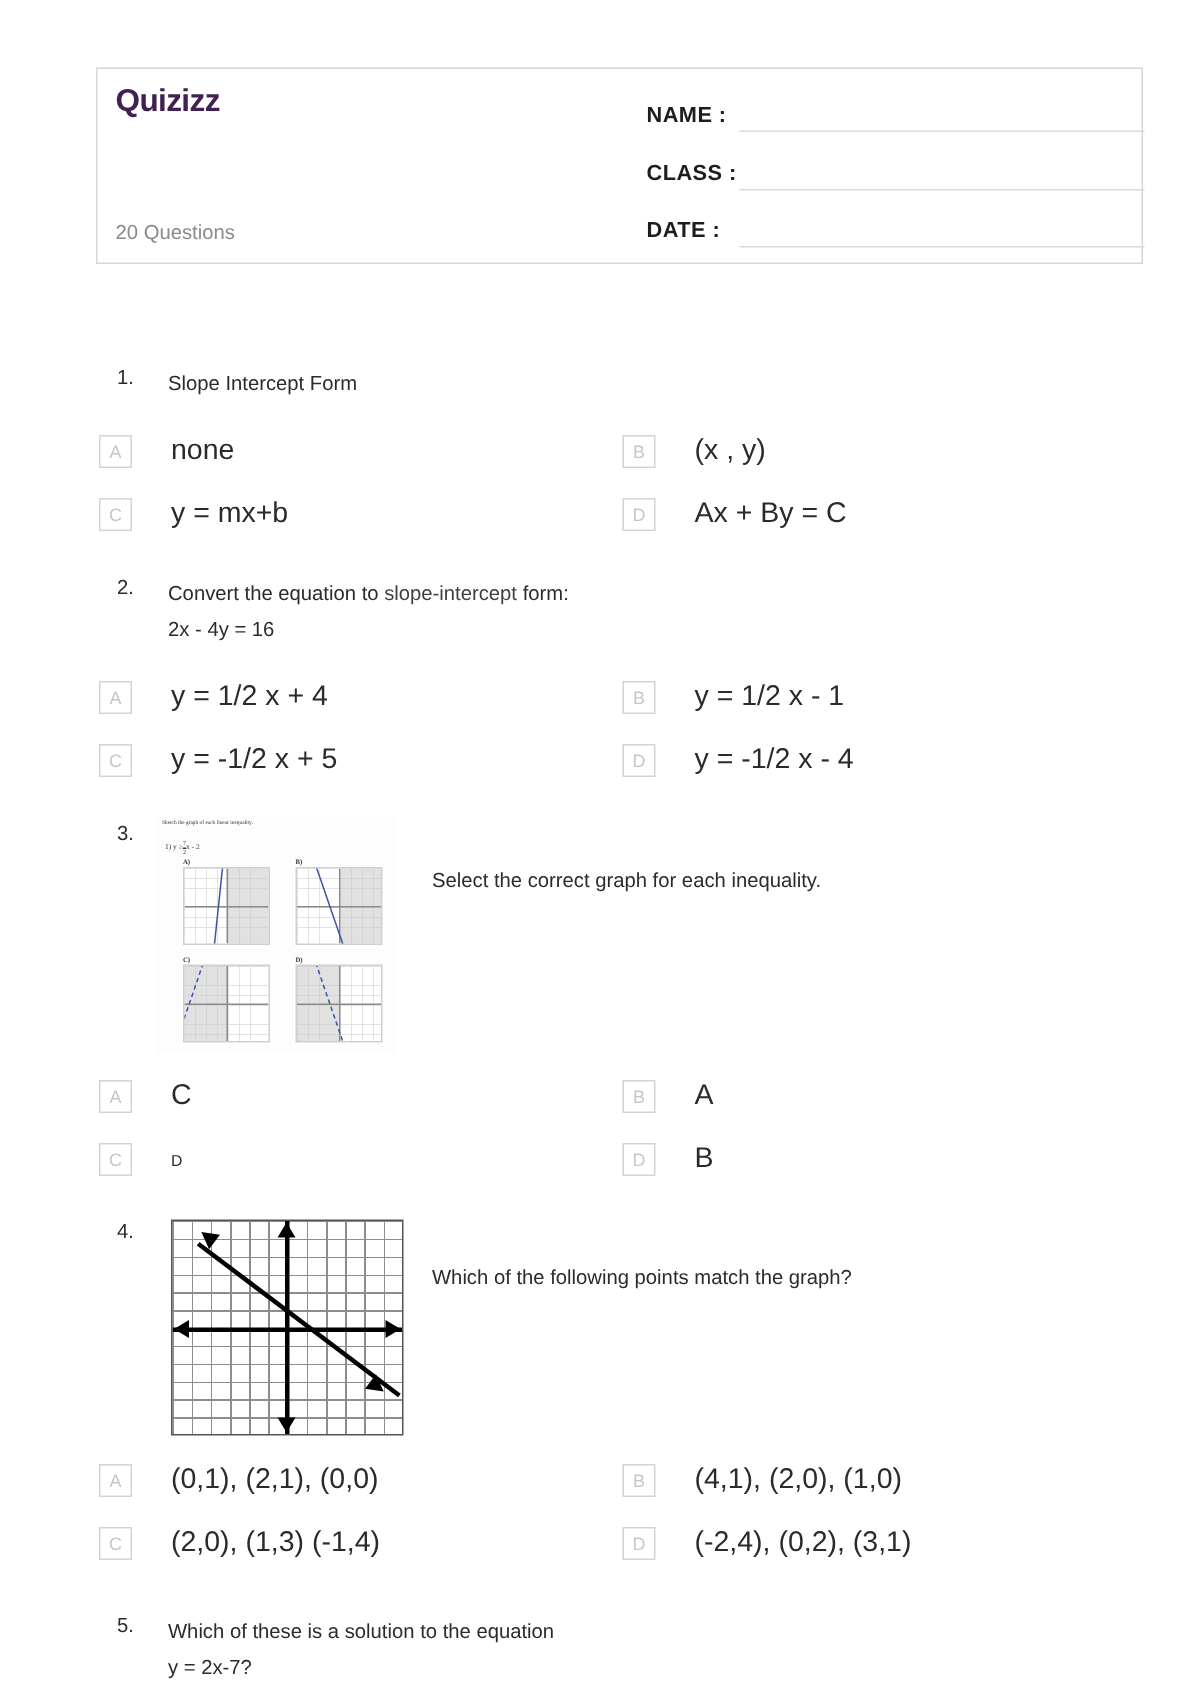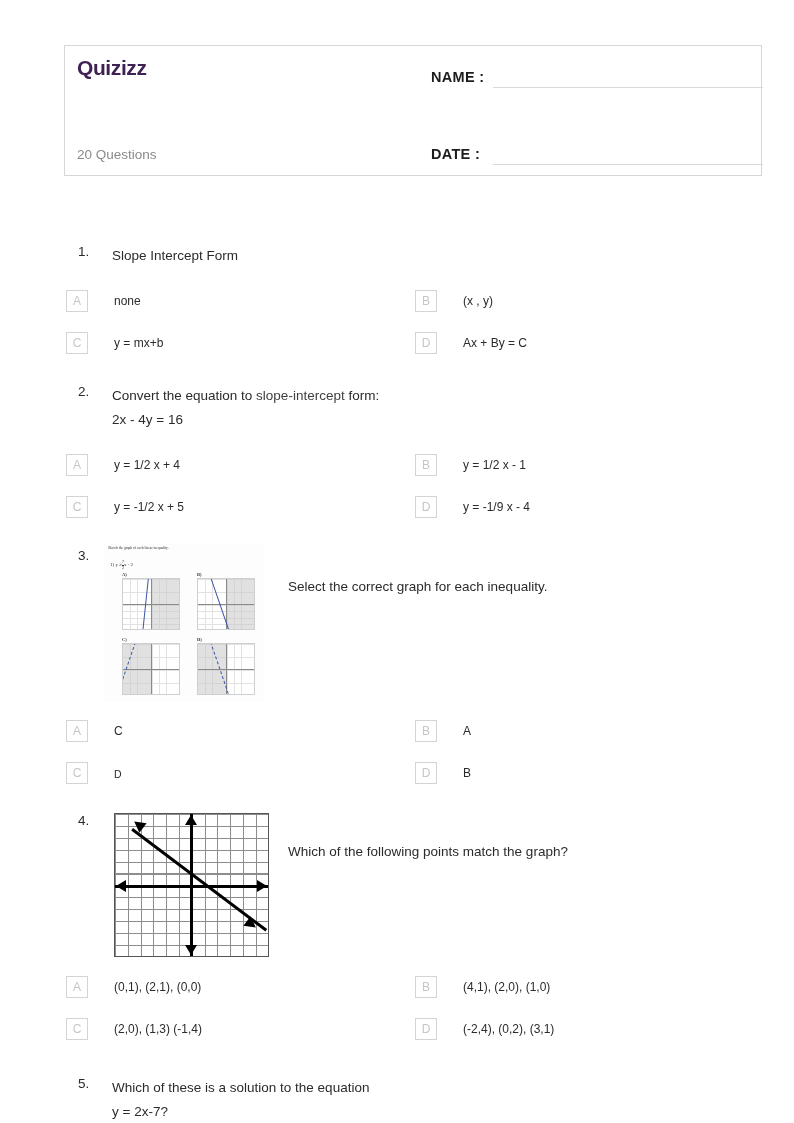--- a/index.html
+++ b/index.html
@@ -155,21 +155,21 @@
     color: #c6c6c6;
     font-size: 12px;
     line-height: 20px;
     text-align: center;
     background: #fff;
   }
   .opt-text {
     position: absolute;
     left: 48px;
     top: 0;
-    font-size: 12px;
+    font-size: 19px;
     line-height: 22px;
     color: #2b2b2b;
     white-space: nowrap;
   }
   .opt-text.small { font-size: 10.5px; line-height: 24px; }
 
   
   .ws-img {
     position: absolute;
     left: 40px;
@@ -303,20 +303,24 @@
       <div class="logo">Quizizz</div>
     </div>
 
     <div class="quiz-subtitle">20 Questions</div>
 
     <div class="field-row" id="field-name">
       <span class="field-label">NAME :</span>
       <span class="field-line"></span>
     </div>
 
+    <div class="field-row" id="field-class">
+      <span class="field-label">CLASS :</span>
+      <span class="field-line"></span>
+    </div>
 
     <div class="field-row" id="field-date">
       <span class="field-label">DATE  :</span>
       <span class="field-line"></span>
     </div>
   </div>
 
   <div class="question" style="top:244px;">
     <div class="q-number">1.</div>
     <div class="q-text">Slope Intercept Form</div>
@@ -356,21 +360,21 @@
       <div class="option col-right row-1">
         <span class="opt-box">B</span>
         <span class="opt-text">y = 1/2 x - 1</span>
       </div>
       <div class="option col-left row-2">
         <span class="opt-box">C</span>
         <span class="opt-text">y = -1/2 x + 5</span>
       </div>
       <div class="option col-right row-2">
         <span class="opt-box">D</span>
-        <span class="opt-text">y = -1/9 x - 4</span>
+        <span class="opt-text">y = -1/2 x - 4</span>
       </div>
     </div>
   </div>
 
   <div class="question" style="top:548px;">
     <div class="q-number">3.</div>
 
     <div class="ws-img">
       <div class="ws-caption">Sketch the graph of each linear inequality.</div>
       <div class="ws-eq">

